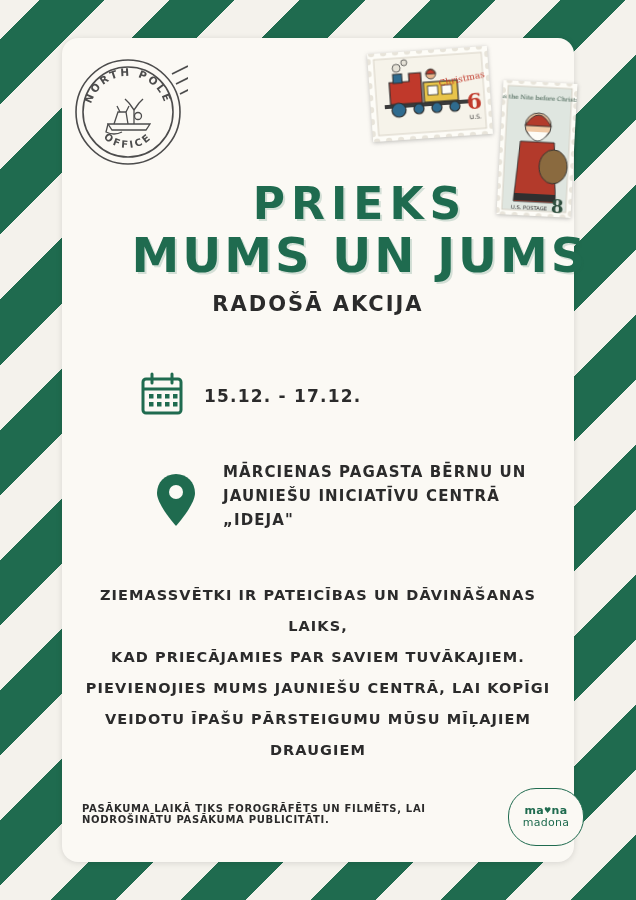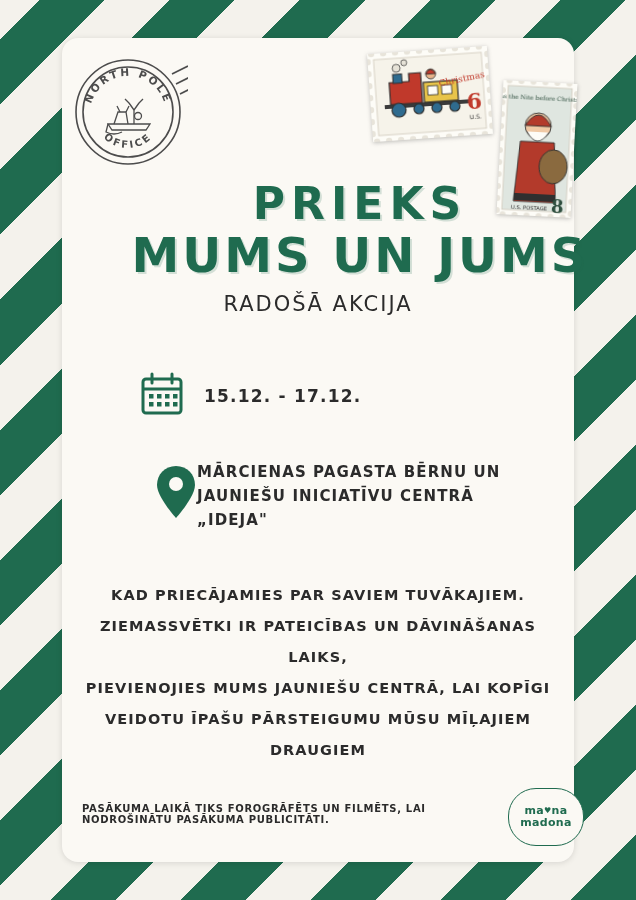--- a/index.html
+++ b/index.html
@@ -107,21 +107,21 @@
   }
   .subtitle {
     position: absolute;
     left: 0;
     top: 292px;
     width: 636px;
     text-align: center;
     color: #2b2b2b;
     font-size: 21px;
     letter-spacing: 2px;
-    font-weight: normal;
+    font-weight: bold;
   }
 
   
   .info-date {
     position: absolute;
     left: 140px;
     top: 372px;
     display: flex;
     align-items: center;
     gap: 20px;
@@ -131,22 +131,22 @@
     font-size: 17px;
     letter-spacing: 1.2px;
     font-weight: bold;
   }
 
   .info-place {
     position: absolute;
     left: 155px;
     top: 456px;
     display: flex;
-    align-items: center;
-    gap: 0;
+    align-items: flex-end;
+    gap: 26px;
     width: 380px;
   }
   .info-place .txt {
     color: #2b2b2b;
     font-size: 15px;
     letter-spacing: 1.1px;
     line-height: 24px;
     font-weight: bold;
     padding-top: 4px;
   }
@@ -195,21 +195,21 @@
     color: #1f6b4f;
   }
   .logo .l-top {
     font-size: 11px;
     font-weight: bold;
     letter-spacing: 0.3px;
     line-height: 12px;
   }
   .logo .l-bot {
     font-size: 11px;
-    font-weight: bold;
+    font-weight: normal;
     letter-spacing: 0.3px;
     line-height: 12px;
   }
   .logo .heart {
     display: inline-block;
     color: #1f6b4f;
     font-size: 8px;
     vertical-align: middle;
   }
 </style>
@@ -411,22 +411,22 @@
         <circle cx="21" cy="20" r="7" fill="#fbf9f4"></circle>
       </svg>
     </span>
     <span class="txt">
       <span>MĀRCIENAS PAGASTA BĒRNU UN JAUNIEŠU</span>
       <span>INICIATĪVU CENTRĀ „IDEJA"</span>
     </span>
   </div>
 
   <div class="body-copy">
+    <span>ZIEMASSVĒTKI IR PATEICĪBAS UN DĀVINĀŠANAS LAIKS,</span>
     <span>KAD PRIECĀJAMIES PAR SAVIEM TUVĀKAJIEM.</span>
-    <span>ZIEMASSVĒTKI IR PATEICĪBAS UN DĀVINĀŠANAS LAIKS,</span>
     <span>PIEVIENOJIES MUMS JAUNIEŠU CENTRĀ, LAI KOPĪGI</span>
     <span>VEIDOTU ĪPAŠU PĀRSTEIGUMU MŪSU MĪĻAJIEM DRAUGIEM</span>
   </div>
 
   <div class="footer-note">PASĀKUMA LAIKĀ TIKS FOROGRĀFĒTS UN FILMĒTS, LAI NODROŠINĀTU PASĀKUMA PUBLICITĀTI.</div>
 
   <div class="logo">
     <span class="l-top">ma<span class="heart">♥</span>na</span>
     <span class="l-bot">madona</span>
   </div>

